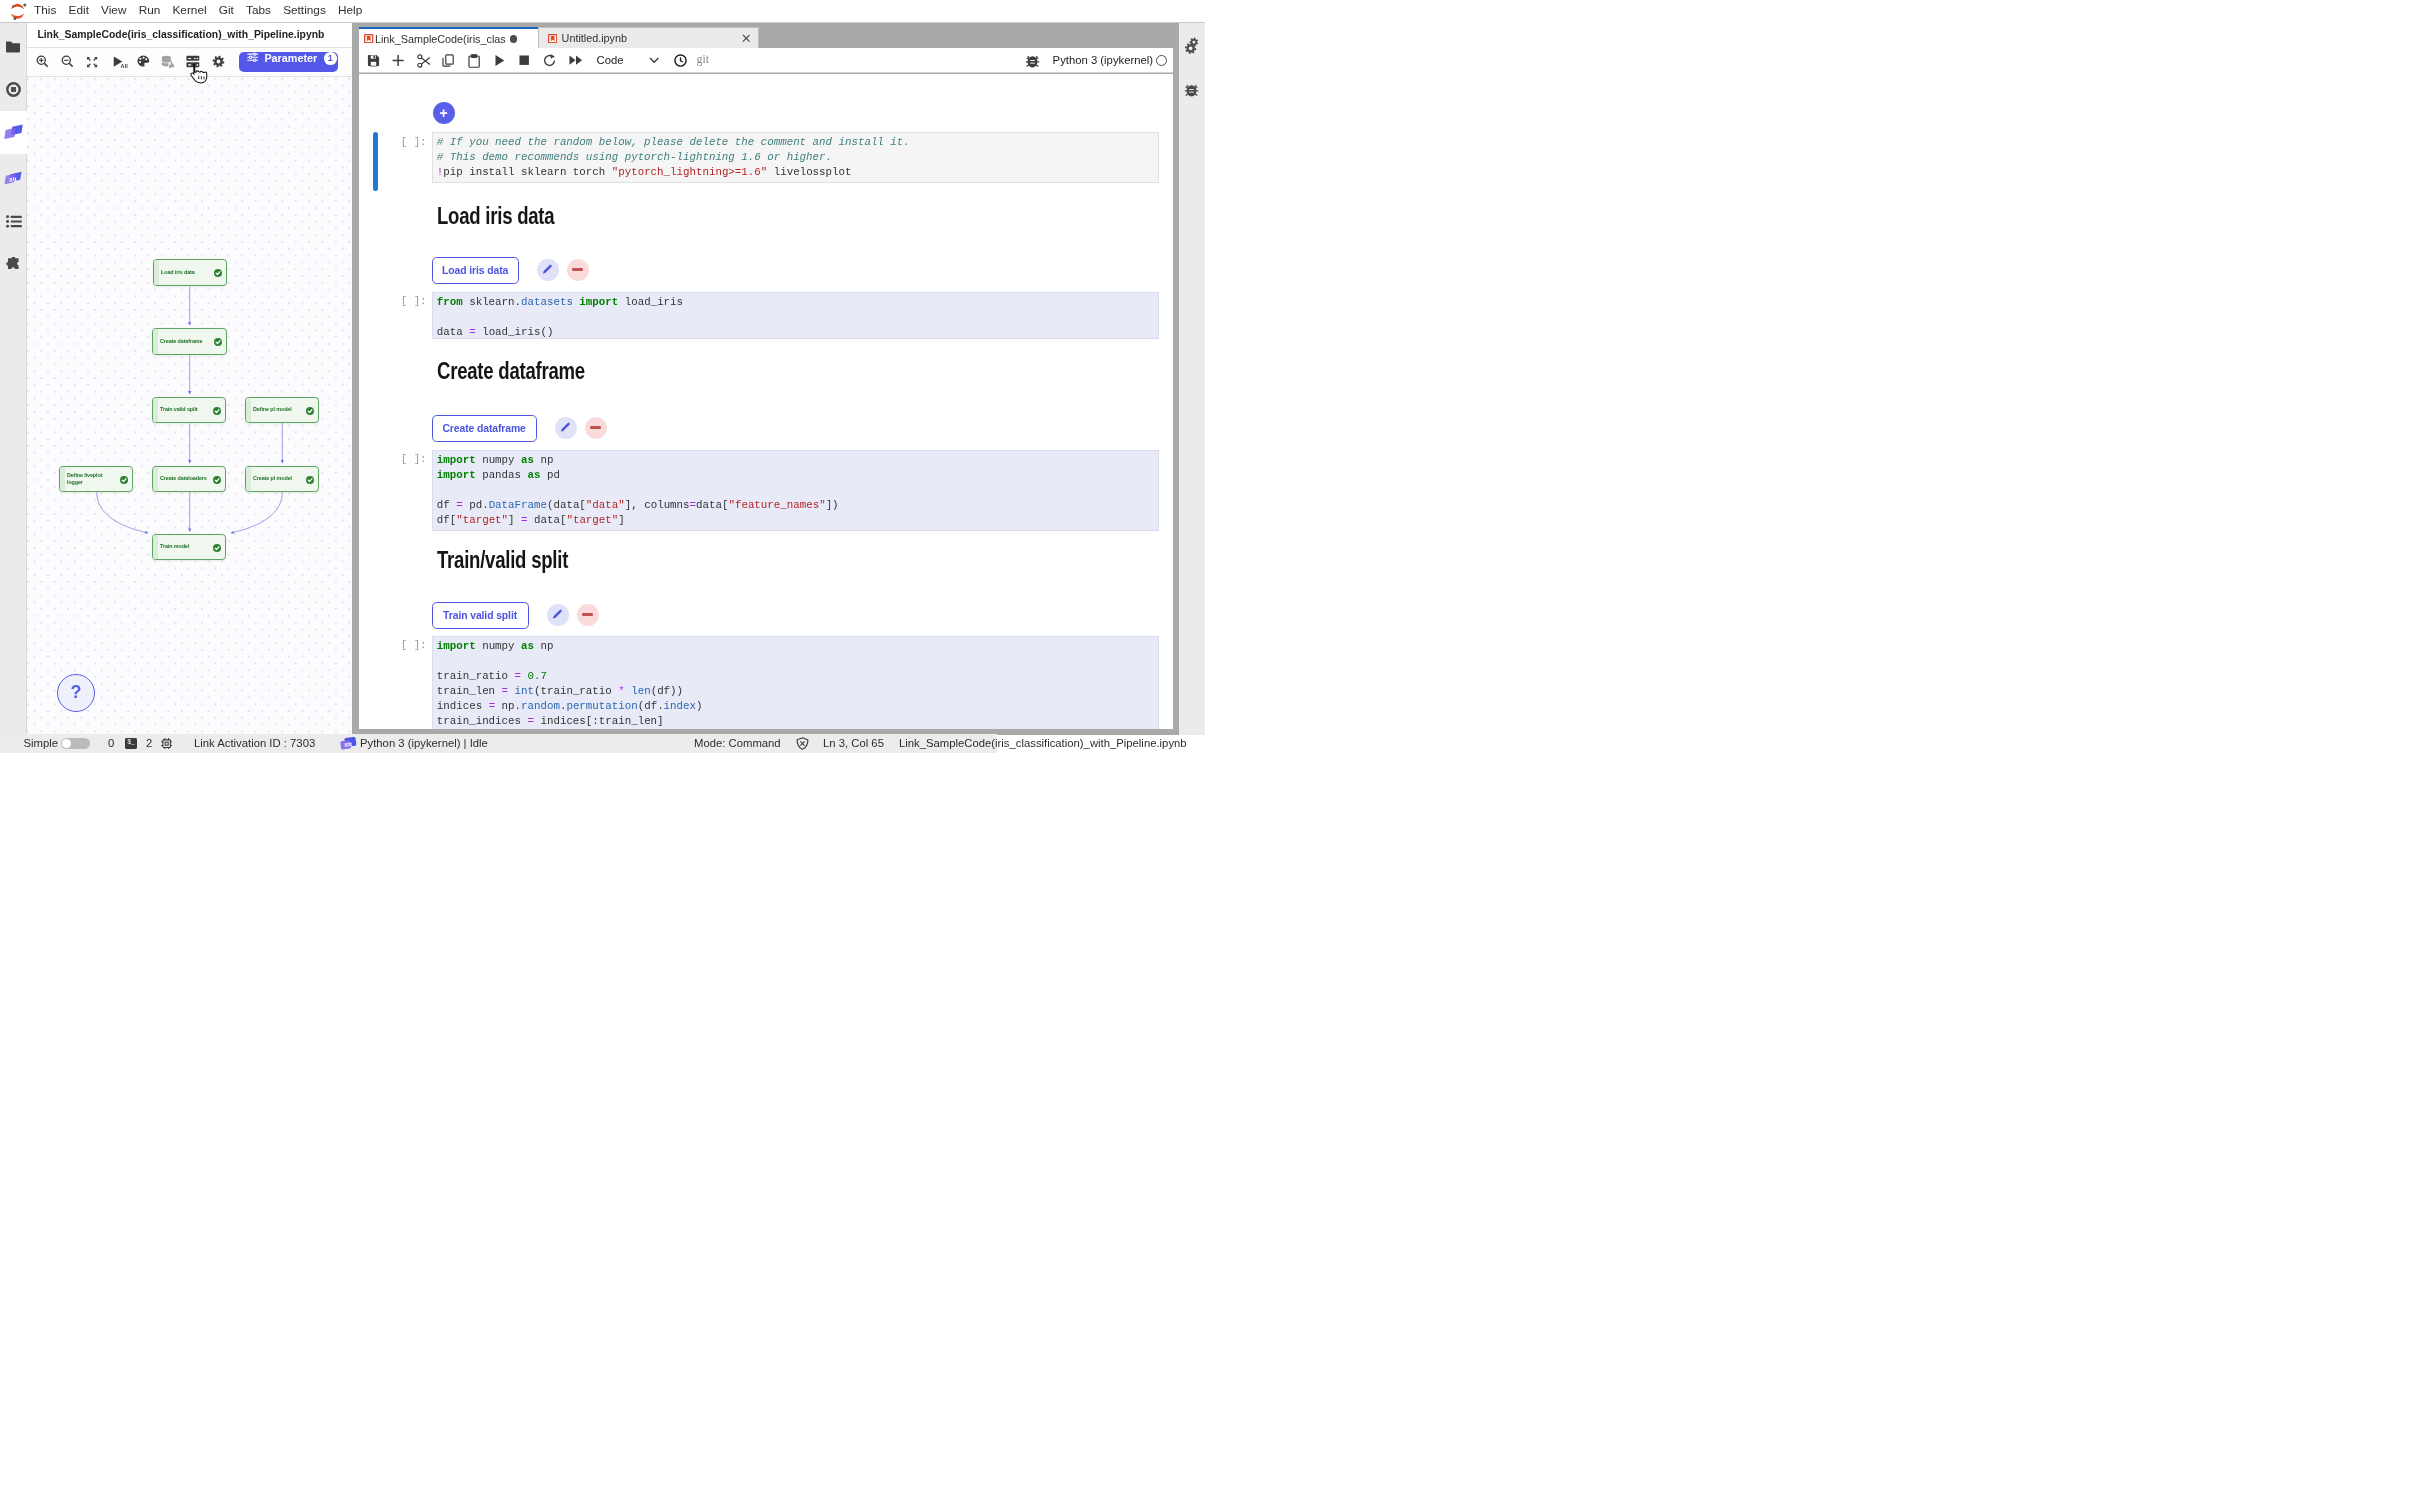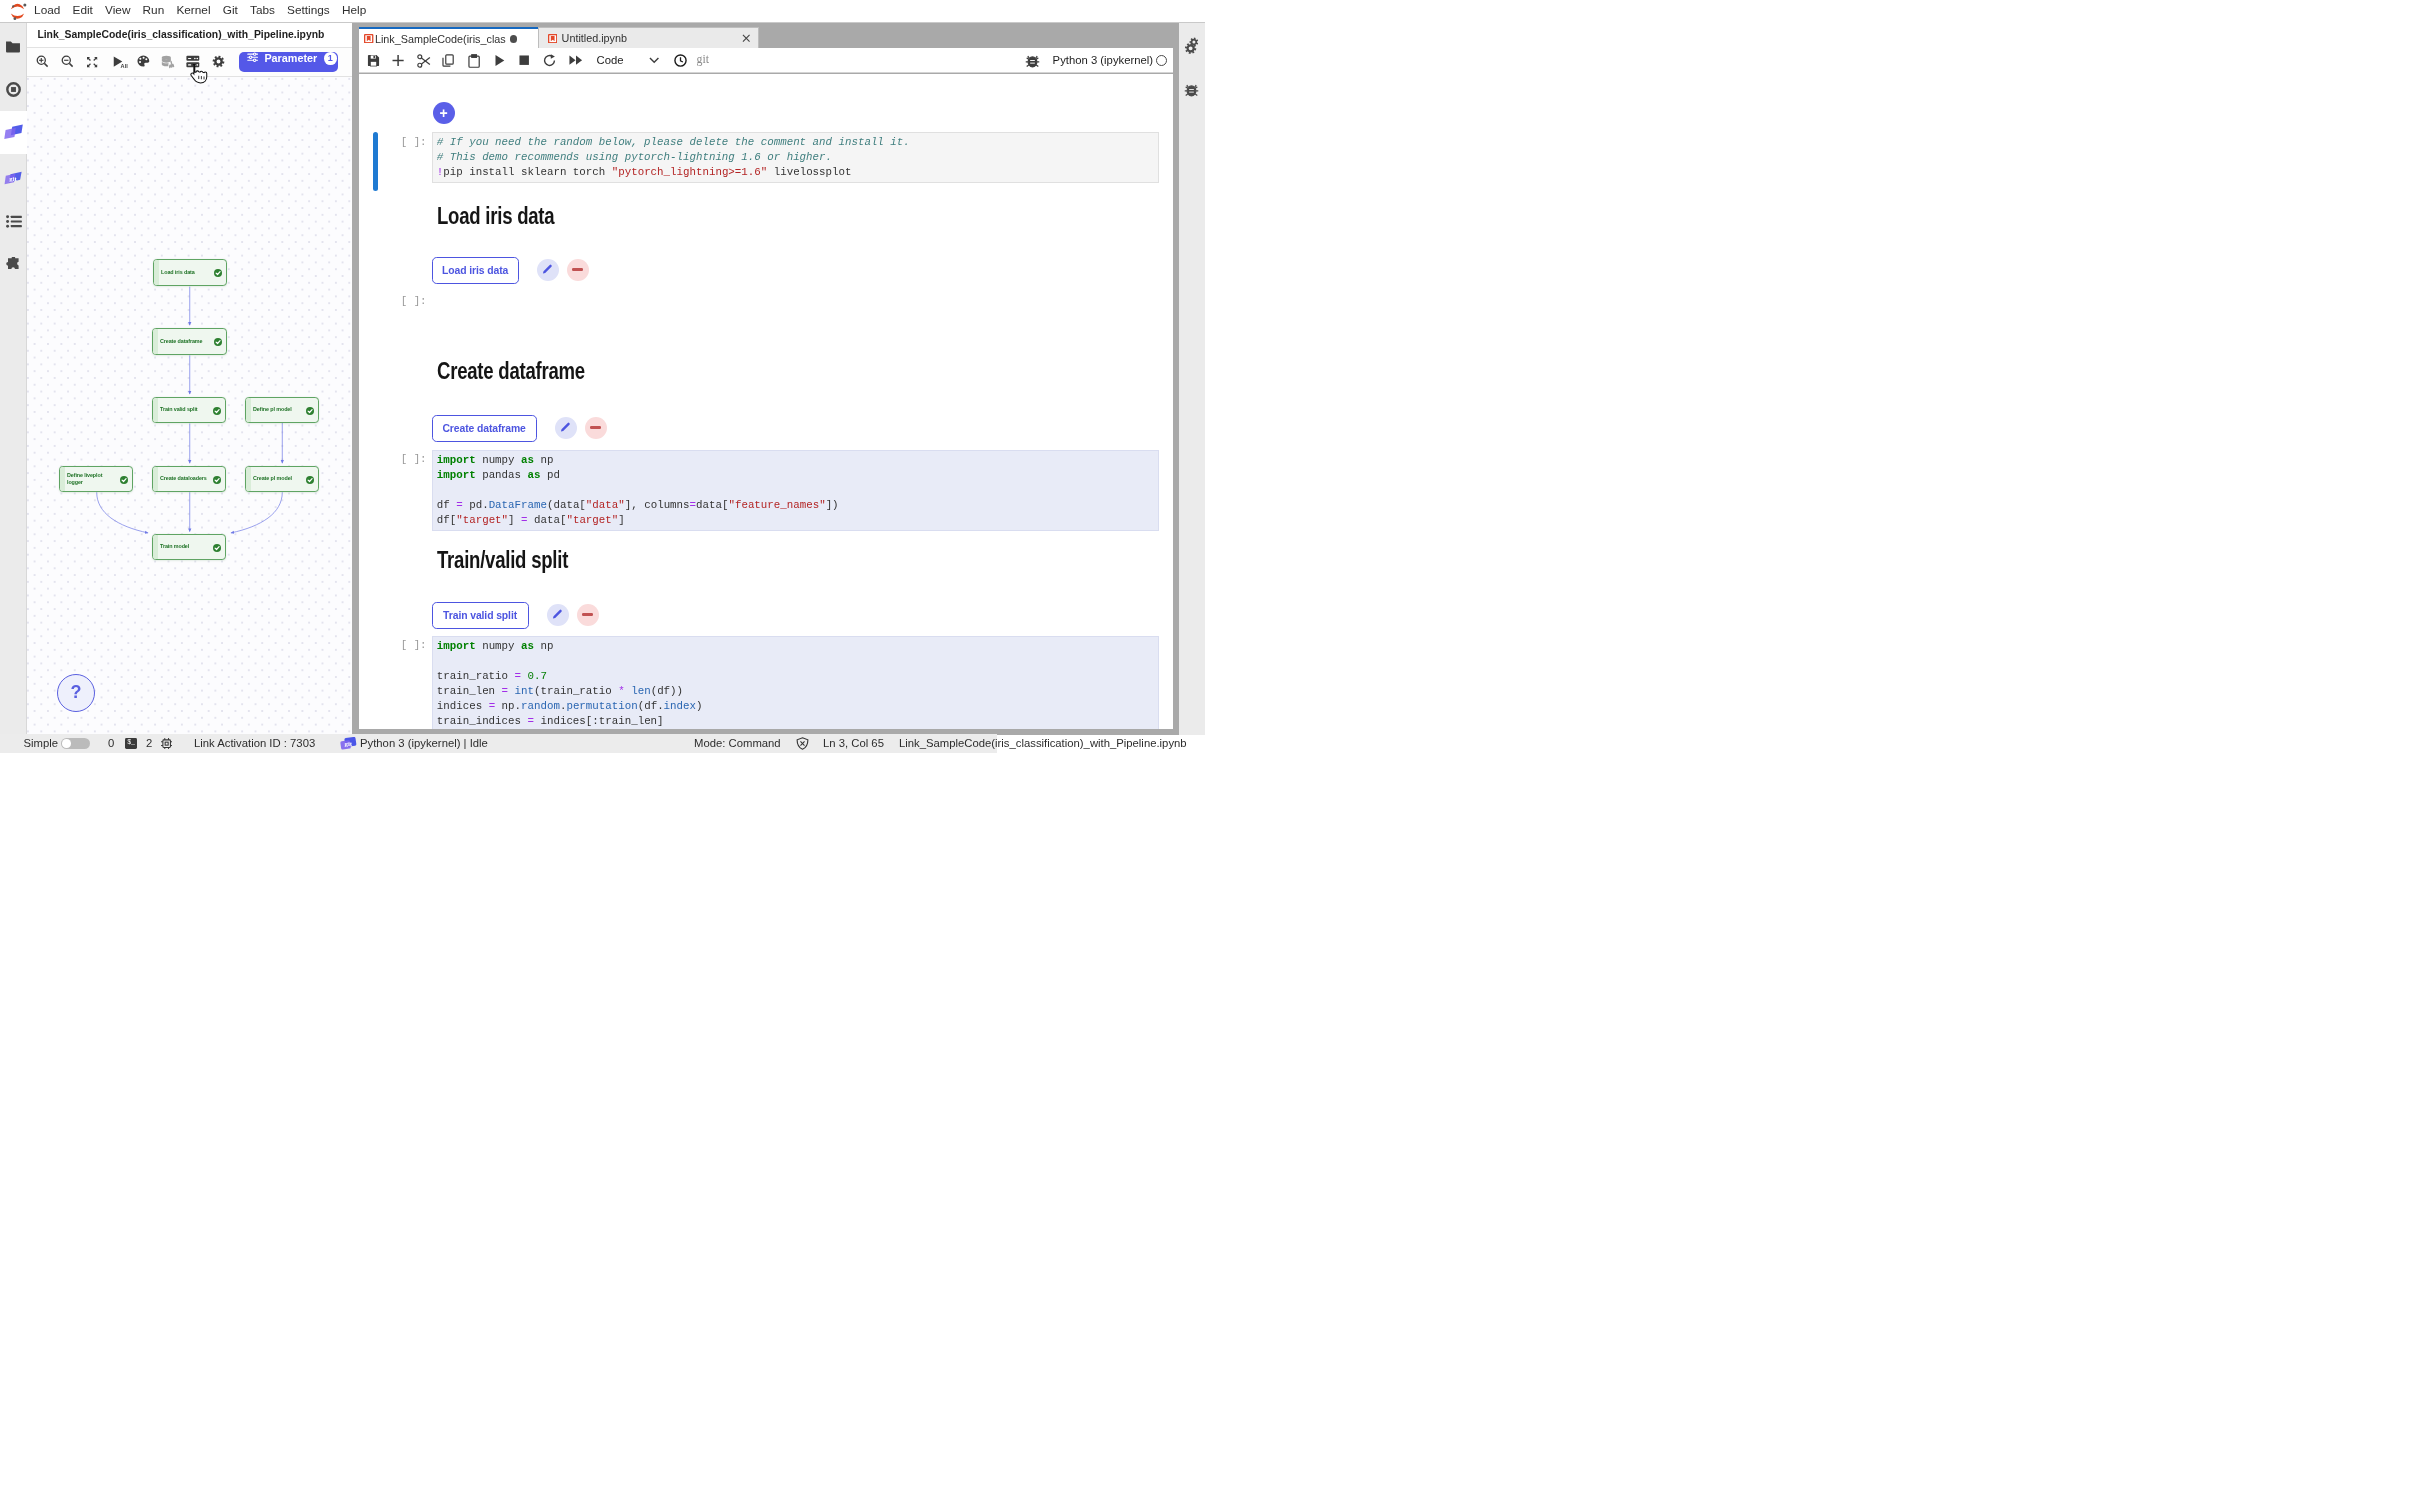--- a/index.html
+++ b/index.html
@@ -40,21 +40,21 @@
 .cbtn{width:22px;height:22px;border-radius:50%;display:flex;align-items:center;justify-content:center}
 </style></head><body>
 <div id="menubar" class="a">
     <svg class="a" style="left:6.6px;top:1.9px" width="21" height="19" viewBox="0 0 44 40">
 <path d="M8 15 Q22 4 36 15 Q33 7 26.5 4.6 Q22 3.2 17.5 4.6 Q11 7 8 15Z" fill="#e2491f"></path>
 <path d="M8 24 Q22 35 36 24 Q33 32 26.5 34.4 Q22 35.8 17.5 34.4 Q11 32 8 24Z" fill="#e2491f"></path>
 <circle cx="37.5" cy="6.5" r="3.2" fill="#5a5a5a"></circle>
 <circle cx="13" cy="9" r="2.4" fill="#5a5a5a"></circle>
 <circle cx="16.5" cy="35" r="3" fill="#5a5a5a"></circle>
 </svg>
-    <div class="a" style="left:28px;top:0;white-space:nowrap"><span class="mi">Load</span><span class="mi">Edit</span><span class="mi">View</span><span class="mi">Run</span><span class="mi">Kernel</span><span class="mi">Git</span><span class="mi">Tabs</span><span class="mi">Settings</span><span class="mi">Help</span></div>
+    <div class="a" style="left:28px;top:0;white-space:nowrap"><span class="mi">This</span><span class="mi">Edit</span><span class="mi">View</span><span class="mi">Run</span><span class="mi">Kernel</span><span class="mi">Git</span><span class="mi">Tabs</span><span class="mi">Settings</span><span class="mi">Help</span></div>
   </div>
 <div id="leftrail" class="a">
     <div class="a" style="left:0;top:88px;width:27px;height:43px;background:#fff"></div>
     <svg class="a" style="left:4.7px;top:17px" width="16" height="13" viewBox="0 0 17 14">
 <path d="M1 1.5h5.2l1.8 2H16v9a1 1 0 0 1-1 1H2a1 1 0 0 1-1-1z" fill="#424242"></path>
     </svg>
     <svg class="a" style="left:5.6px;top:59px" width="15" height="15" viewBox="0 0 16 16">
 <circle cx="8" cy="8" r="6.6" fill="none" stroke="#4a4a4a" stroke-width="2.6"></circle>
 <rect x="5.4" y="5.4" width="5.2" height="5.2" fill="#4a4a4a"></rect>
     </svg>
@@ -371,20 +371,25 @@
       <div class="lbtn a" style="left:73px;top:183px;width:87px">Load iris data</div>
       <div class="cbtn a" style="left:178px;top:185px;background:#dfe2f8">
         <svg width="10.4" height="10.4" viewBox="0 0 11 11">
           <path d="M1 10 L1.6 7.6 L8.2 1 a1.1 1.1 0 0 1 1.6 0 l0.2 0.2 a1.1 1.1 0 0 1 0 1.6 L3.4 9.4 Z" fill="#4d55e0"></path>
         </svg>
       </div>
       <div class="cbtn a" style="left:208px;top:185px;background:#fadbdb">
         <div style="width:10.4px;height:2.4px;border-radius:1.2px;background:#c15252"></div>
       </div>
       <div class="a prompt" style="top:221px">[ ]:</div>
+      <div class="cellp a" style="top:218px;height:47px">
+        <pre><span class="k">from</span> sklearn.<span class="b">datasets</span> <span class="k">import</span> load_iris
+
+data <span class="o">=</span> load_iris()</pre>
+      </div>
       <h2 class="a" style="left:78px;top:284px">Create dataframe</h2>
       <div class="lbtn a" style="left:73px;top:341px;width:105px">Create dataframe</div>
       <div class="cbtn a" style="left:196px;top:343px;background:#dfe2f8">
         <svg width="10.4" height="10.4" viewBox="0 0 11 11">
           <path d="M1 10 L1.6 7.6 L8.2 1 a1.1 1.1 0 0 1 1.6 0 l0.2 0.2 a1.1 1.1 0 0 1 0 1.6 L3.4 9.4 Z" fill="#4d55e0"></path>
         </svg>
       </div>
       <div class="cbtn a" style="left:226px;top:343px;background:#fadbdb">
         <div style="width:10.4px;height:2.4px;border-radius:1.2px;background:#c15252"></div>
       </div>

